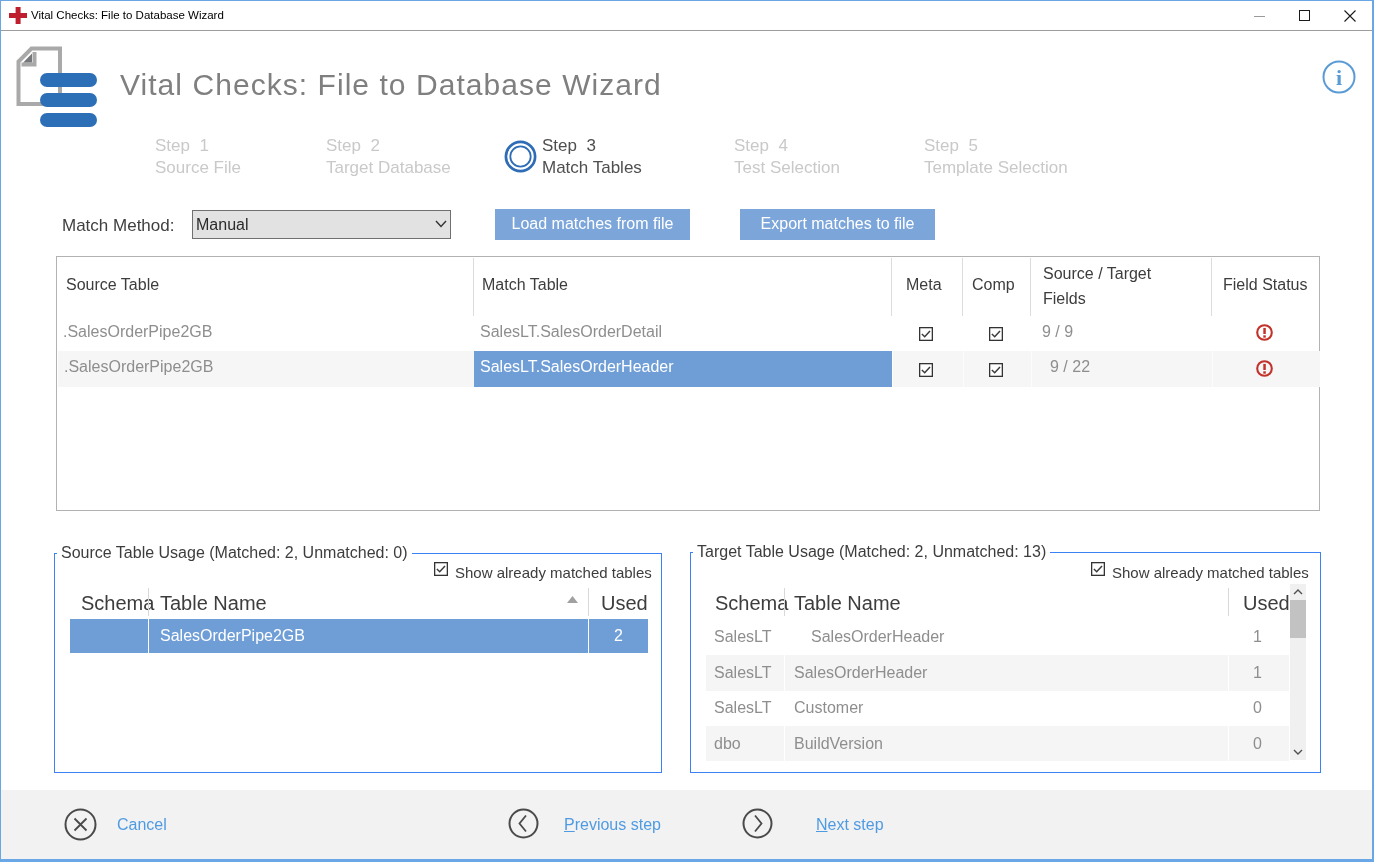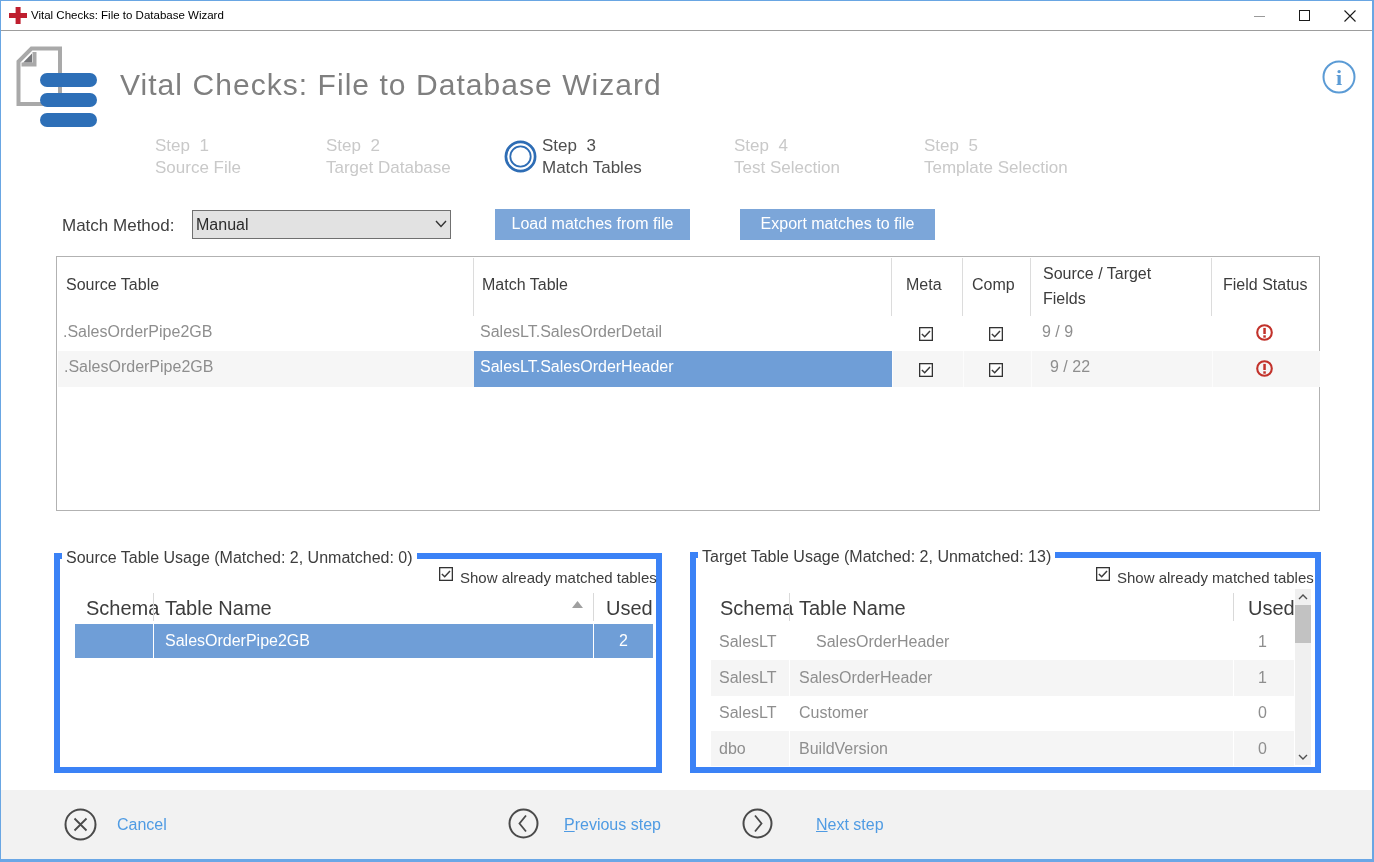--- a/index.html
+++ b/index.html
@@ -27,21 +27,21 @@
     font-size:16px; text-align:center; line-height:30px; }
   
   #mtable { position:absolute; left:55px; top:255px; width:1264px; height:255px;
     border:1px solid #b2b2b2; background:#fff; }
   .hsep { position:absolute; top:1px; width:1px; height:58px; background:#dcdcdc; }
   .mhead { position:absolute; font-size:16px; color:#3d3d3d; }
   .mtxt { position:absolute; font-size:16px; color:#8e8e8e; white-space:nowrap; }
   #mrow2 { position:absolute; left:1px; top:94px; width:1262px; height:36px; background:#f6f6f6; }
   #bluecell { position:absolute; left:416px; top:0px; width:418px; height:36px; background:#6f9ed7; }
   
-  .gbox { position:absolute; border:6px solid #3b82f6; background:#fff; }
+  .gbox { position:absolute; border:1px solid #3b82f6; background:#fff; }
   .glabel { position:absolute; top:-10px; left:2px; background:#fff; padding:0 4px; font-size:16px; color:#3d3d3d; white-space:nowrap; }
   .cblabel { position:absolute; font-size:15px; color:#3d3d3d; white-space:nowrap; }
   .ghead { position:absolute; font-size:20px; color:#3d3d3d; }
   .gtxt { position:absolute; font-size:16px; color:#8e8e8e; white-space:nowrap; }
   .vline { position:absolute; width:1px; background:#d9d9d9; }
   .grayrow { position:absolute; background:#f5f5f5; }
   
   #bbar { position:absolute; left:0px; top:789px; width:1371px; height:69px; background:#f2f2f2; }
   .blink { position:absolute; font-size:16px; color:#4f9be3; }
 </style>

